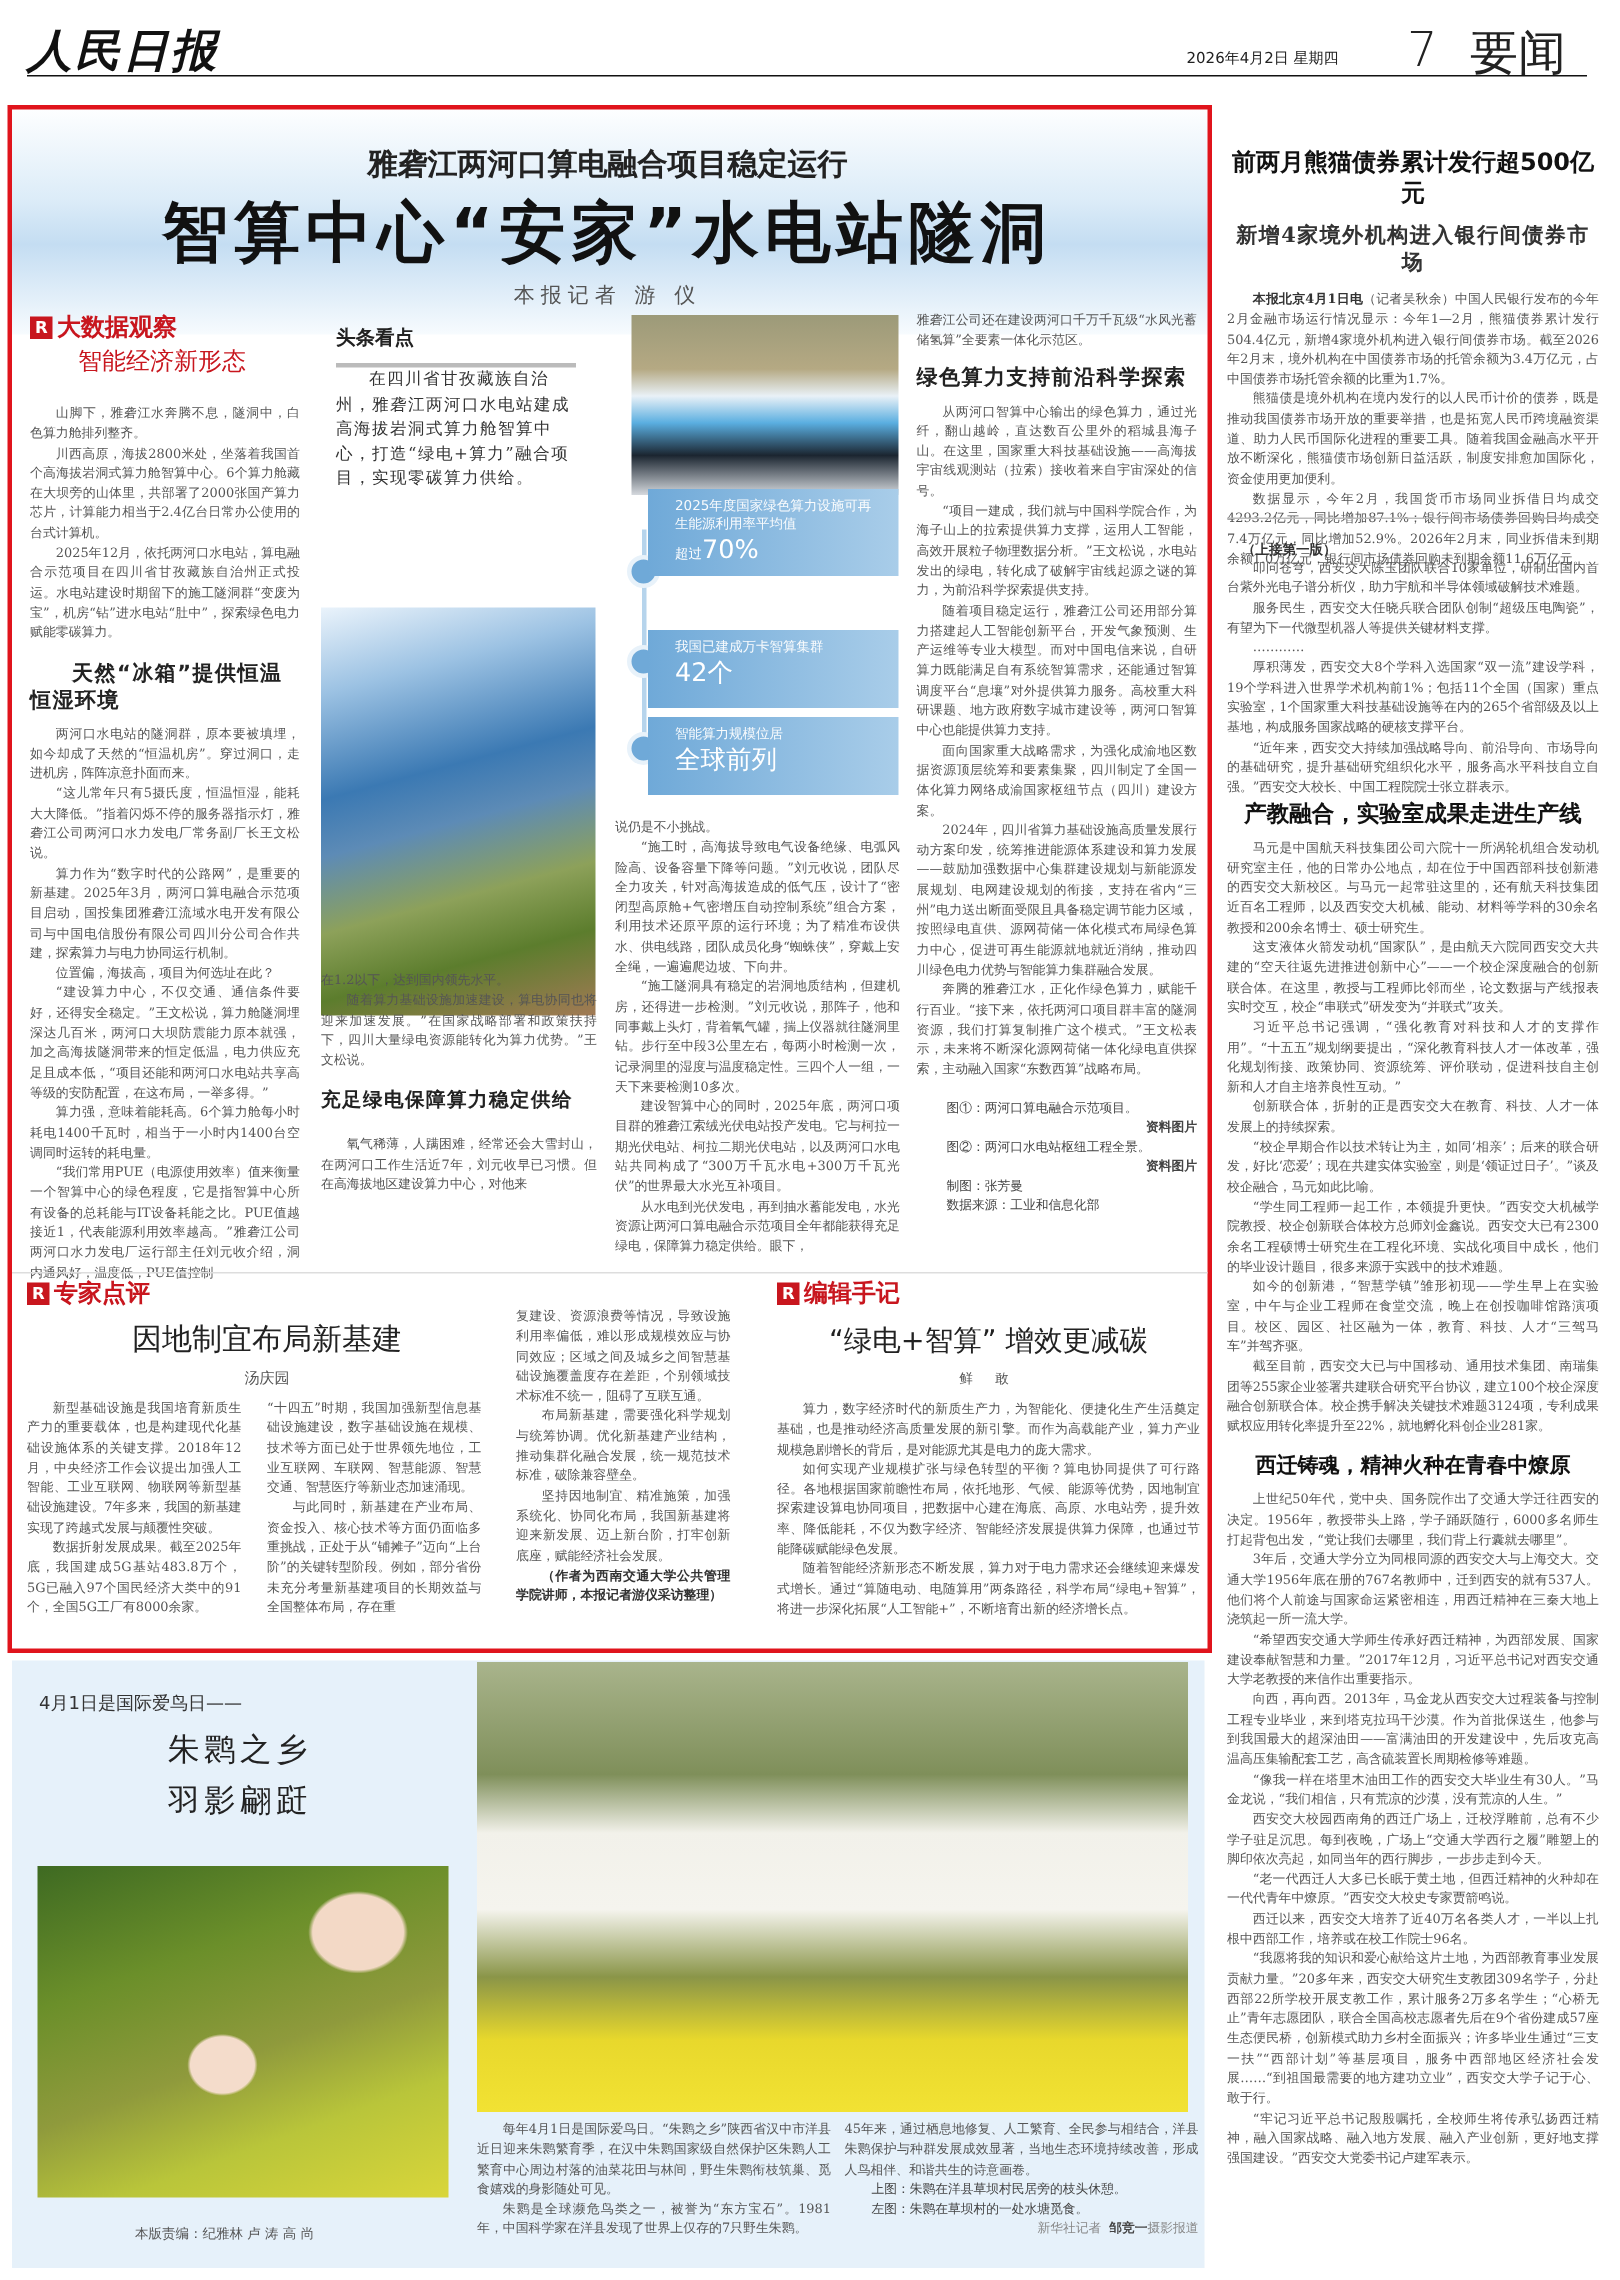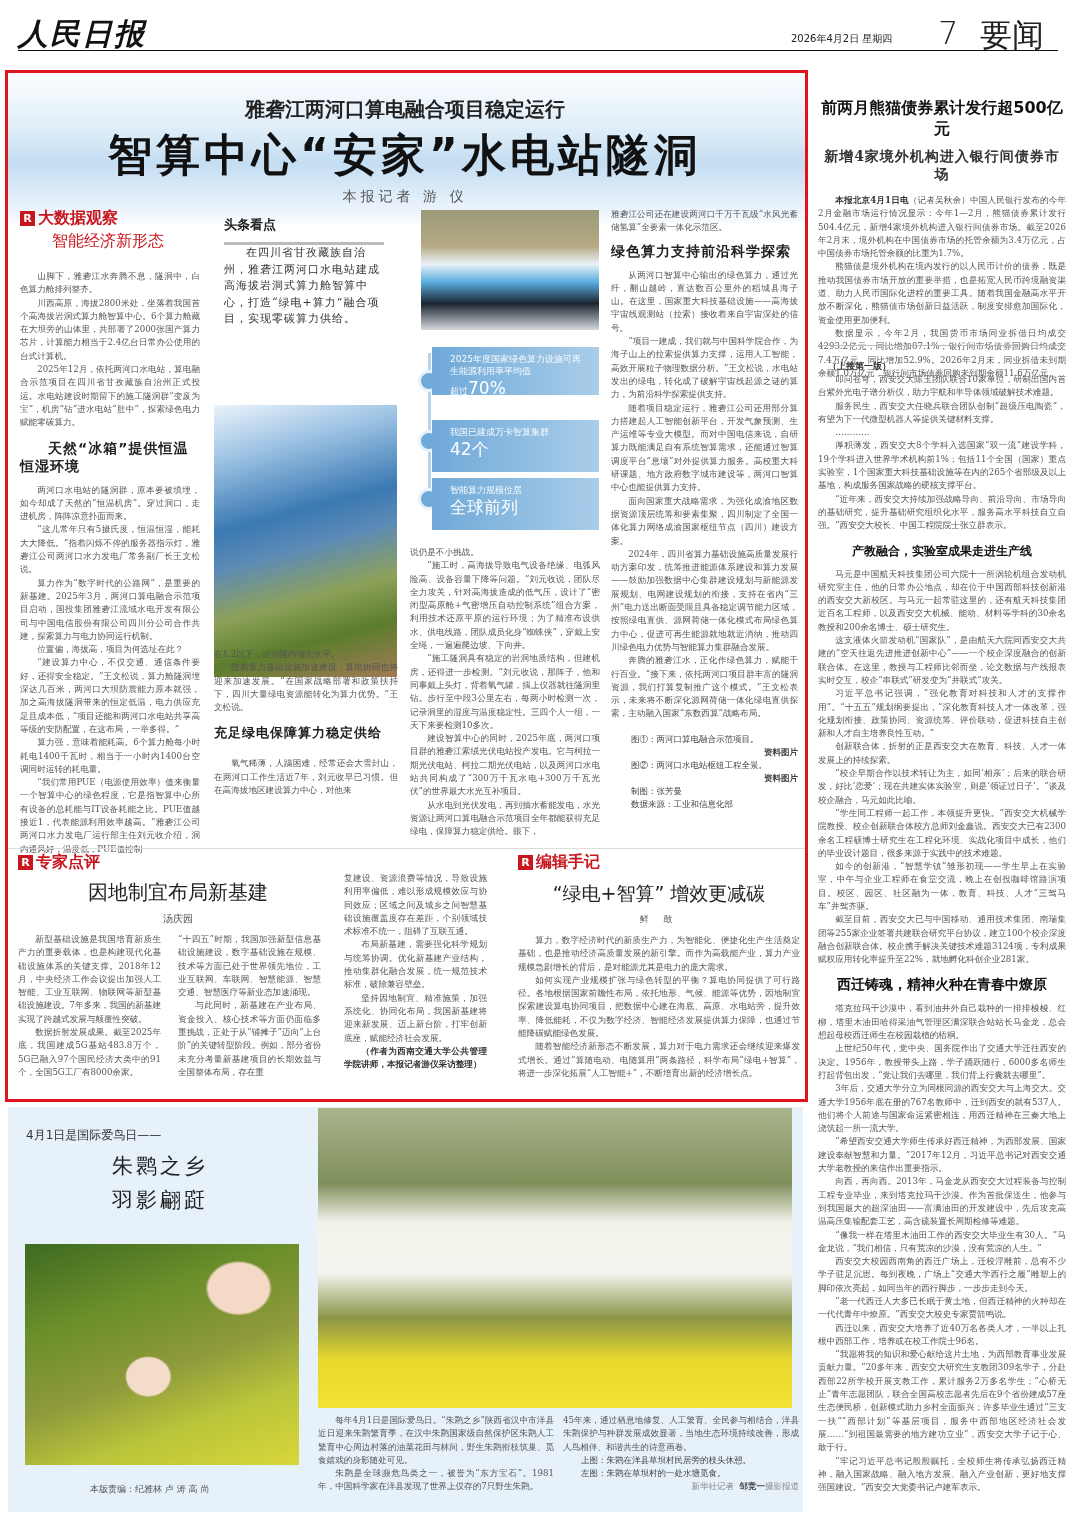--- a/index.html
+++ b/index.html
@@ -68,21 +68,21 @@
 <div class="abs" style="left:224px;top:216px;width:160px">
   <div style="font-size:13px;font-weight:bold;color:#222;padding-bottom:8px;border-bottom:3px solid #bbb">头条看点</div>
   <p style="font-size:11px;line-height:16.5px;color:#333;text-indent:2em;letter-spacing:1px">在四川省甘孜藏族自治州，雅砻江两河口水电站建成高海拔岩洞式算力舱智算中心，打造“绿电+算力”融合项目，实现零碳算力供给。</p>
 </div>
 <div class="abs photo" style="left:214px;top:405px;width:183px;height:272px;background:linear-gradient(165deg,#eaf3fb 0%,#9cc2e3 18%,#3b79b3 40%,#5d8bb6 52%,#8da15a 68%,#5c7d2d 82%,#a27a55 100%)"></div>
 
 <div class="abs photo" style="left:421px;top:210px;width:178px;height:120px;background:linear-gradient(180deg,#9c9a79 0%,#b5a983 30%,#e9f1f7 45%,#5aaee0 60%,#1b2530 78%,#d5d9de 100%)"></div>
 
 <div class="abs" style="left:428px;top:353px;width:3px;height:150px;background:#b6d4ec"></div>
 <div class="abs stat-dot" style="top:370px"></div>
-<div class="abs stat" style="top:347px;height:48px">
+<div class="abs stat" style="top:326px;height:58px">
   <div class="lab">2025年度国家绿色算力设施可再生能源利用率平均值</div>
   <div><span style="font-size:9px">超过</span><span class="val">70%</span></div>
 </div>
 <div class="abs stat-dot" style="top:430px"></div>
 <div class="abs stat" style="top:420px">
   <div class="lab">我国已建成万卡智算集群</div>
   <div class="val">42个</div>
 </div>
 <div class="abs stat-dot" style="top:488px"></div>
 <div class="abs stat" style="top:478px">
@@ -184,31 +184,30 @@
 </div>
 <div class="abs" style="left:818px;top:345px;width:248px;height:1px;background:#bbb"></div>
 
 <div class="abs rcol" style="top:360px">
   <div style="font-size:9px;font-weight:bold;color:#333;padding-left:10px">（上接第一版）</div>
   <p class="t">叩问苍穹，西安交大陈玉团队联合10家单位，研制出国内首台紫外光电子谱分析仪，助力宇航和半导体领域破解技术难题。</p>
   <p class="t">服务民生，西安交大任晓兵联合团队创制“超级压电陶瓷”，有望为下一代微型机器人等提供关键材料支撑。</p>
   <p class="t">…………</p>
   <p class="t">厚积薄发，西安交大8个学科入选国家“双一流”建设学科，19个学科进入世界学术机构前1%；包括11个全国（国家）重点实验室，1个国家重大科技基础设施等在内的265个省部级及以上基地，构成服务国家战略的硬核支撑平台。</p>
   <p class="t">“近年来，西安交大持续加强战略导向、前沿导向、市场导向的基础研究，提升基础研究组织化水平，服务高水平科技自立自强。”西安交大校长、中国工程院院士张立群表示。</p>
-  <div class="rhead" style="font-size:12px;margin:10px 0 8px">产教融合，实验室成果走进生产线</div>
+  <div class="rhead" style="font-size:15px;margin:0 0 8px">产教融合，实验室成果走进生产线</div>
   <p class="t">马元是中国航天科技集团公司六院十一所涡轮机组合发动机研究室主任，他的日常办公地点，却在位于中国西部科技创新港的西安交大新校区。与马元一起常驻这里的，还有航天科技集团近百名工程师，以及西安交大机械、能动、材料等学科的30余名教授和200余名博士、硕士研究生。</p>
   <p class="t">这支液体火箭发动机“国家队”，是由航天六院同西安交大共建的“空天往返先进推进创新中心”——一个校企深度融合的创新联合体。在这里，教授与工程师比邻而坐，论文数据与产线报表实时交互，校企“串联式”研发变为“并联式”攻关。</p>
   <p class="t">习近平总书记强调，“强化教育对科技和人才的支撑作用”。“十五五”规划纲要提出，“深化教育科技人才一体改革，强化规划衔接、政策协同、资源统筹、评价联动，促进科技自主创新和人才自主培养良性互动。”</p>
   <p class="t">创新联合体，折射的正是西安交大在教育、科技、人才一体发展上的持续探索。</p>
   <p class="t">“校企早期合作以技术转让为主，如同‘相亲’；后来的联合研发，好比‘恋爱’；现在共建实体实验室，则是‘领证过日子’。”谈及校企融合，马元如此比喻。</p>
   <p class="t">“学生同工程师一起工作，本领提升更快。”西安交大机械学院教授、校企创新联合体校方总师刘金鑫说。西安交大已有2300余名工程硕博士研究生在工程化环境、实战化项目中成长，他们的毕业设计题目，很多来源于实践中的技术难题。</p>
   <p class="t">如今的创新港，“智慧学镇”雏形初现——学生早上在实验室，中午与企业工程师在食堂交流，晚上在创投咖啡馆路演项目。校区、园区、社区融为一体，教育、科技、人才“三驾马车”并驾齐驱。</p>
   <p class="t">截至目前，西安交大已与中国移动、通用技术集团、南瑞集团等255家企业签署共建联合研究平台协议，建立100个校企深度融合创新联合体。校企携手解决关键技术难题3124项，专利成果赋权应用转化率提升至22%，就地孵化科创企业281家。</p>
   <div class="rhead" style="font-size:14px;margin:10px 0 8px">西迁铸魂，精神火种在青春中燎原</div>
-  <p class="t">塔克拉玛干沙漠中，看到油井外自己栽种的一排排梭梭、红柳，塔里木油田哈得采油气管理区满深联合站站长马金龙，总会想起母校西迁师生在校园栽植的梧桐。</p>
   <p class="t">上世纪50年代，党中央、国务院作出了交通大学迁往西安的决定。1956年，教授带头上路，学子踊跃随行，6000多名师生打起背包出发，“党让我们去哪里，我们背上行囊就去哪里”。</p>
   <p class="t">3年后，交通大学分立为同根同源的西安交大与上海交大。交通大学1956年底在册的767名教师中，迁到西安的就有537人。他们将个人前途与国家命运紧密相连，用西迁精神在三秦大地上浇筑起一所一流大学。</p>
   <p class="t">“希望西安交通大学师生传承好西迁精神，为西部发展、国家建设奉献智慧和力量。”2017年12月，习近平总书记对西安交通大学老教授的来信作出重要指示。</p>
   <p class="t">向西，再向西。2013年，马金龙从西安交大过程装备与控制工程专业毕业，来到塔克拉玛干沙漠。作为首批保送生，他参与到我国最大的超深油田——富满油田的开发建设中，先后攻克高温高压集输配套工艺，高含硫装置长周期检修等难题。</p>
   <p class="t">“像我一样在塔里木油田工作的西安交大毕业生有30人。”马金龙说，“我们相信，只有荒凉的沙漠，没有荒凉的人生。”</p>
   <p class="t">西安交大校园西南角的西迁广场上，迁校浮雕前，总有不少学子驻足沉思。每到夜晚，广场上“交通大学西行之履”雕塑上的脚印依次亮起，如同当年的西行脚步，一步步走到今天。</p>
   <p class="t">“老一代西迁人大多已长眠于黄土地，但西迁精神的火种却在一代代青年中燎原。”西安交大校史专家贾箭鸣说。</p>
   <p class="t">西迁以来，西安交大培养了近40万名各类人才，一半以上扎根中西部工作，培养或在校工作院士96名。</p>
   <p class="t">“我愿将我的知识和爱心献给这片土地，为西部教育事业发展贡献力量。”20多年来，西安交大研究生支教团309名学子，分赴西部22所学校开展支教工作，累计服务2万多名学生；“心桥无止”青年志愿团队，联合全国高校志愿者先后在9个省份建成57座生态便民桥，创新模式助力乡村全面振兴；许多毕业生通过“三支一扶”“西部计划”等基层项目，服务中西部地区经济社会发展……“到祖国最需要的地方建功立业”，西安交大学子记于心、敢于行。</p>
   <p class="t">“牢记习近平总书记殷殷嘱托，全校师生将传承弘扬西迁精神，融入国家战略、融入地方发展、融入产业创新，更好地支撑强国建设。”西安交大党委书记卢建军表示。</p>

